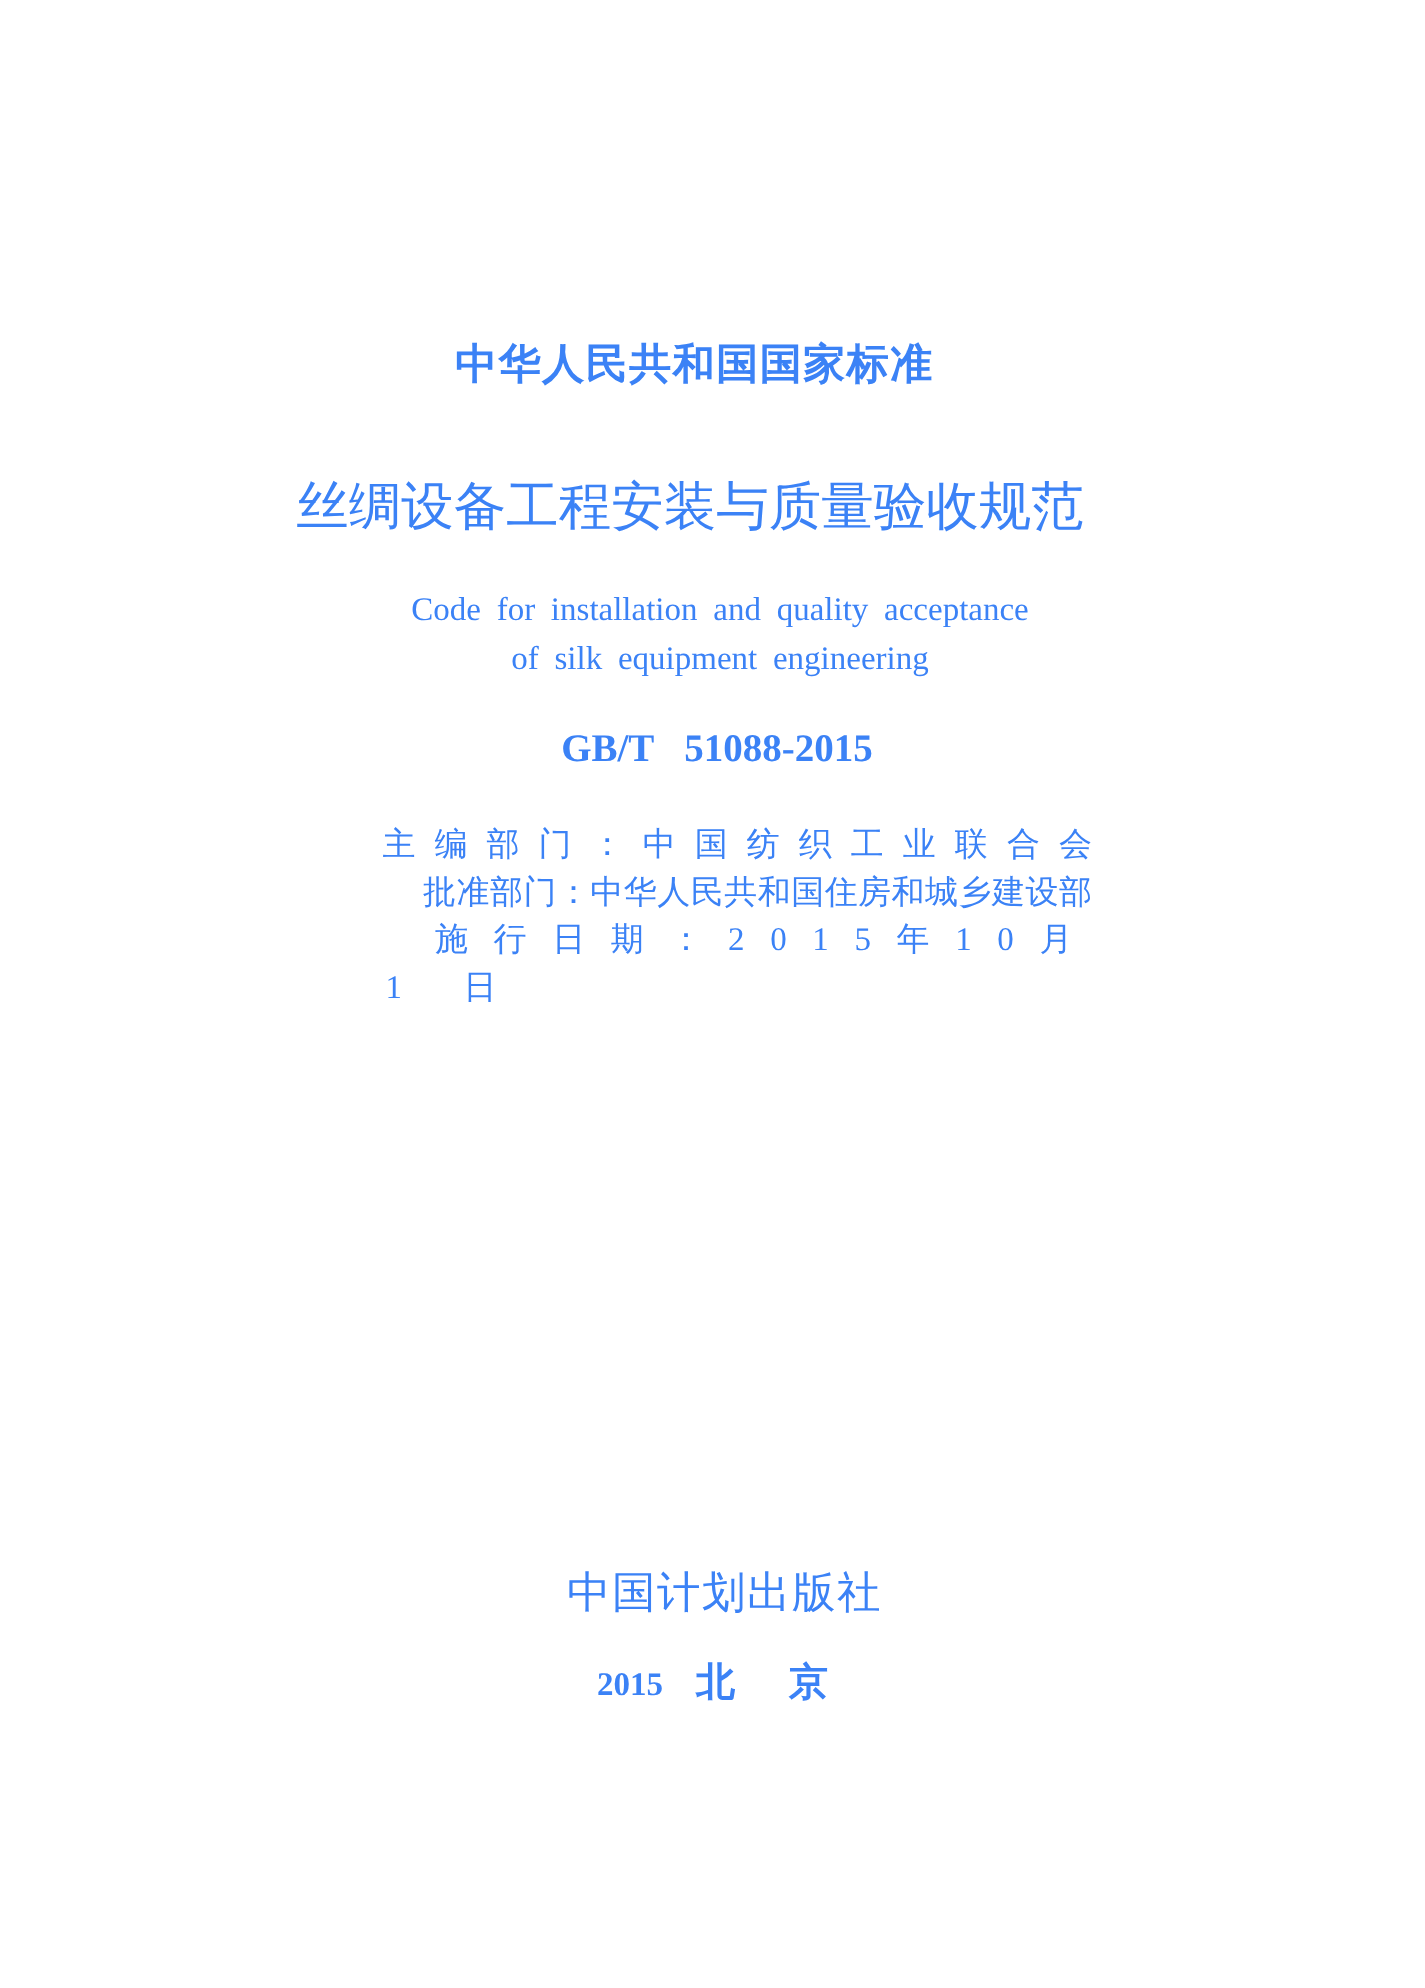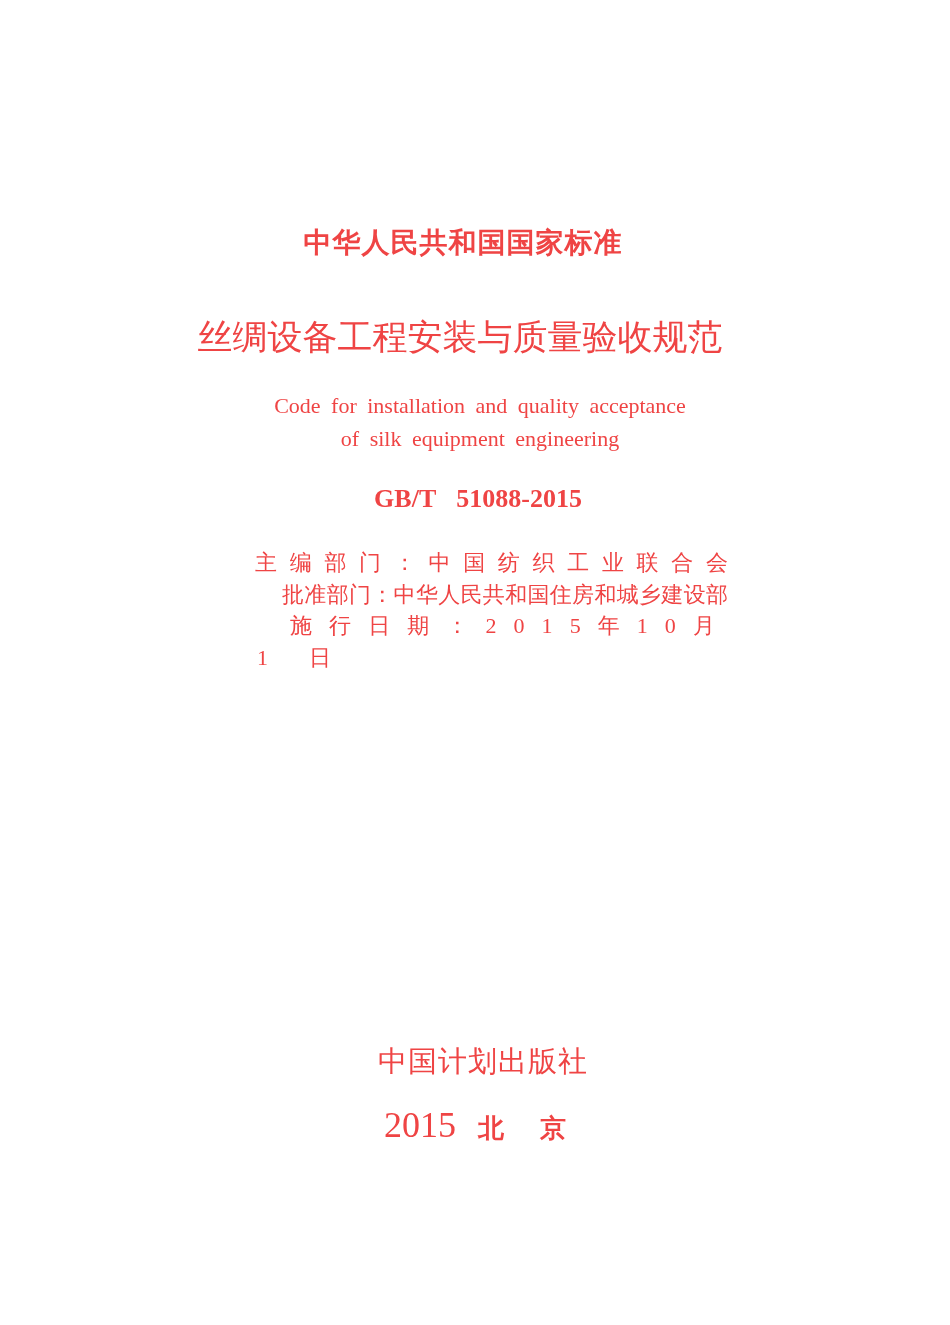--- a/index.html
+++ b/index.html
@@ -5,21 +5,21 @@
   html, body {
     margin: 0;
     padding: 0;
     background: #ffffff;
   }
   .page {
     position: relative;
     width: 950px;
     height: 1325px;
     background: #ffffff;
-    color: #ef4444;
+    color: #3b82f6;
     overflow: hidden;
   }
   .abs-center {
     position: absolute;
     left: 0;
     width: 100%;
     text-align: center;
   }
   .top-heading {
     top: 224px;
@@ -92,22 +92,22 @@
     position: absolute;
     top: 1104px;
     left: 0;
     width: 100%;
     display: flex;
     justify-content: center;
     align-items: baseline;
   }
   .footer-year {
     font-family: "Liberation Serif", serif;
-    font-weight: normal;
-    font-size: 36px;
+    font-weight: bold;
+    font-size: 22px;
   }
   .footer-city-first {
     font-family: "Liberation Sans", sans-serif;
     font-weight: bold;
     font-size: 26px;
     margin-left: 22px;
   }
   .footer-city-second {
     font-family: "Liberation Sans", sans-serif;
     font-weight: bold;

